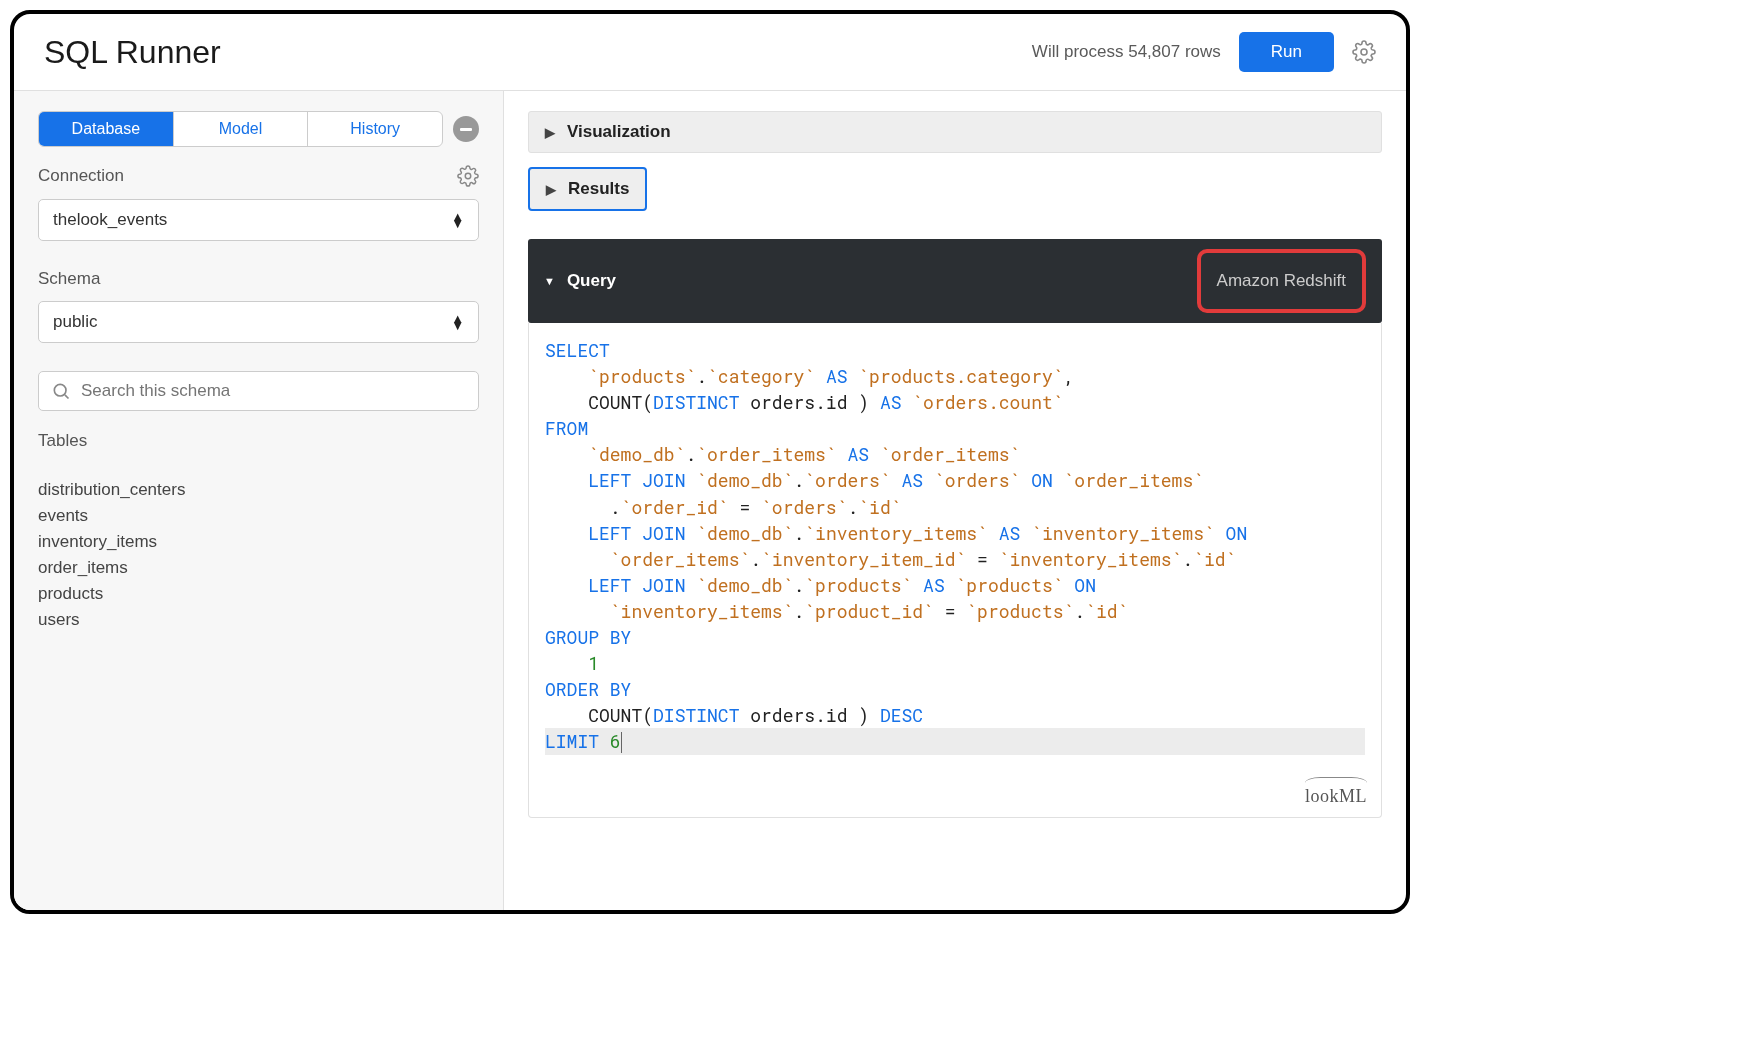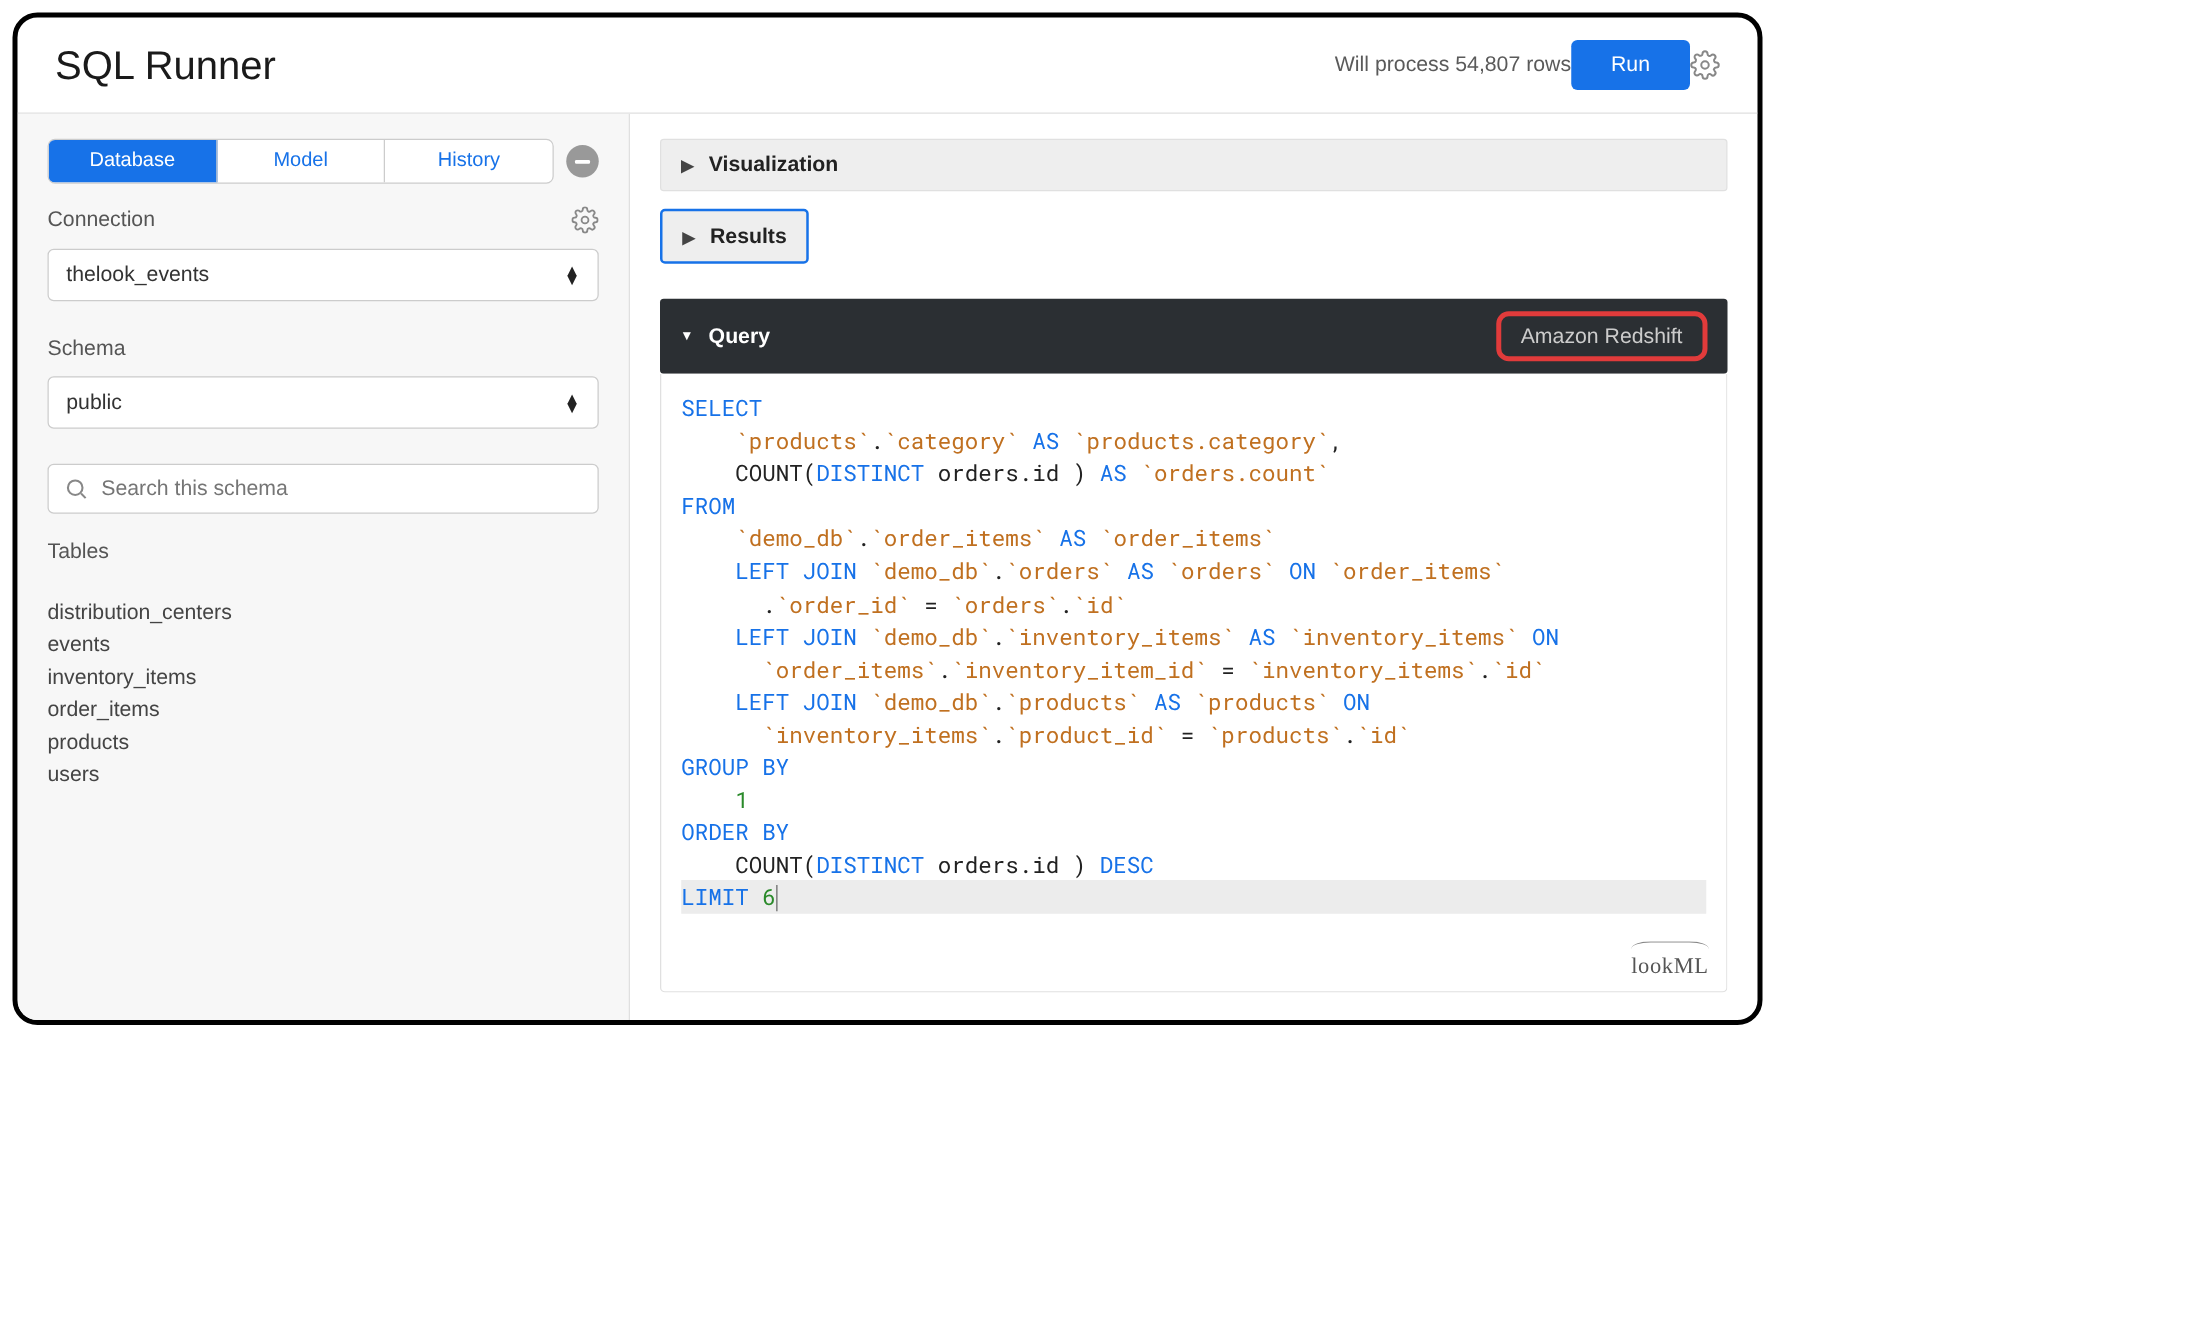--- a/index.html
+++ b/index.html
@@ -1,20 +1,20 @@
 <!DOCTYPE html>
 <html><head>
 <meta charset="utf-8">
 <style>
   * { box-sizing: border-box; margin: 0; padding: 0; }
   body { font-family: -apple-system, "Helvetica Neue", Arial, sans-serif; background: #fff; color: #333; }
-  .frame { width: 1400px; height: 810px; border: 4px solid #000; border-radius: 20px; margin: 10px; overflow: hidden; background: #fff; display: flex; flex-direction: column; }
+  .frame { width: 1400px; height: 904px; border: 4px solid #000; border-radius: 20px; margin: 10px; overflow: hidden; background: #fff; display: flex; flex-direction: column; }
   .header { display: flex; align-items: center; justify-content: space-between; padding: 18px 30px; border-bottom: 1px solid #e0e0e0; }
   .title { font-size: 32px; font-weight: 500; color: #1a1a1a; }
-  .header-right { display: flex; align-items: center; }
+  .header-right { display: flex; align-items: center; gap: 18px; }
   .status-text { font-size: 17px; color: #5a5a5a; }
   .run-btn { background: #1772e8; color: #fff; border: none; border-radius: 5px; padding: 10px 32px; font-size: 17px; cursor: pointer; }
   .gear { width: 24px; height: 24px; color: #888; cursor: pointer; }
   .body { display: flex; flex: 1; overflow: hidden; }
   .sidebar { width: 490px; background: #f7f7f7; border-right: 1px solid #e0e0e0; padding: 20px 24px; }
   .tabrow { display: flex; align-items: center; gap: 10px; margin-bottom: 18px; }
   .tabs { display: flex; flex: 1; border: 1px solid #ccc; border-radius: 6px; overflow: hidden; background: #fff; }
   .tab { flex: 1; text-align: center; padding: 8px 0; font-size: 16px; color: #1772e8; cursor: pointer; border-right: 1px solid #ccc; }
   .tab:last-child { border-right: none; }
   .tab.active { background: #1772e8; color: #fff; }
@@ -31,21 +31,21 @@
   .tables-list { margin-top: 10px; }
   .tables-list .tbl { font-size: 17px; color: #444; padding: 3px 0; cursor: pointer; }
   .main { flex: 1; padding: 20px 24px; overflow: auto; }
   .panel-head { background: #eeeeee; border: 1px solid #e0e0e0; border-radius: 3px; padding: 10px 16px; display: flex; align-items: center; font-size: 17px; font-weight: 600; color: #222; cursor: pointer; margin-bottom: 14px; }
   .panel-head .arrow { margin-right: 12px; font-size: 13px; color: #444; }
   .panel-head.highlight { display: inline-flex; border: 2.5px solid #1772e8; border-radius: 4px; background: #eeeeee; }
   .results-row { margin-bottom: 14px; }
   .query-bar { background: #2b2f33; color: #fff; border-radius: 3px; padding: 10px 16px; display: flex; align-items: center; justify-content: space-between; margin-bottom: 0; }
   .query-bar .left { display: flex; align-items: center; font-size: 17px; font-weight: 600; }
   .query-bar .left .arrow { margin-right: 12px; font-size: 11px; }
-  .db-badge { border: 4px solid #e13b3b; border-radius: 10px; padding: 6px 16px; color: #ccc; font-size: 17px; }
+  .db-badge { border: 4px solid #e13b3b; border-radius: 10px; padding: 18px 16px; color: #ccc; font-size: 17px; }
   .editor { background: #fff; border: 1px solid #e0e0e0; border-top: none; border-radius: 0 0 4px 4px; padding: 14px 16px 10px 16px; font-family: "Roboto Mono", Menlo, Consolas, monospace; font-size: 18px; line-height: 1.45; white-space: pre; overflow-x: auto; position: relative; }
   .kw { color: #1772e8; }
   .ident { color: #c07020; }
   .num { color: #2a8a2a; }
   .txt { color: #222; }
   .cursor-line { background: #ececec; display: inline-block; width: 100%; }
   .caret { display: inline-block; width: 0; border-left: 1.5px solid #666; height: 1.2em; vertical-align: text-bottom; }
   .lookml { position: absolute; right: 14px; bottom: 8px; font-family: Georgia, serif; color: #555; font-size: 18px; letter-spacing: 0.5px; }
   .lookml .arc { position: absolute; top: -6px; left: 0; width: 100%; height: 12px; border-top: 1.5px solid #888; border-radius: 50%/12px; }
 </style>

